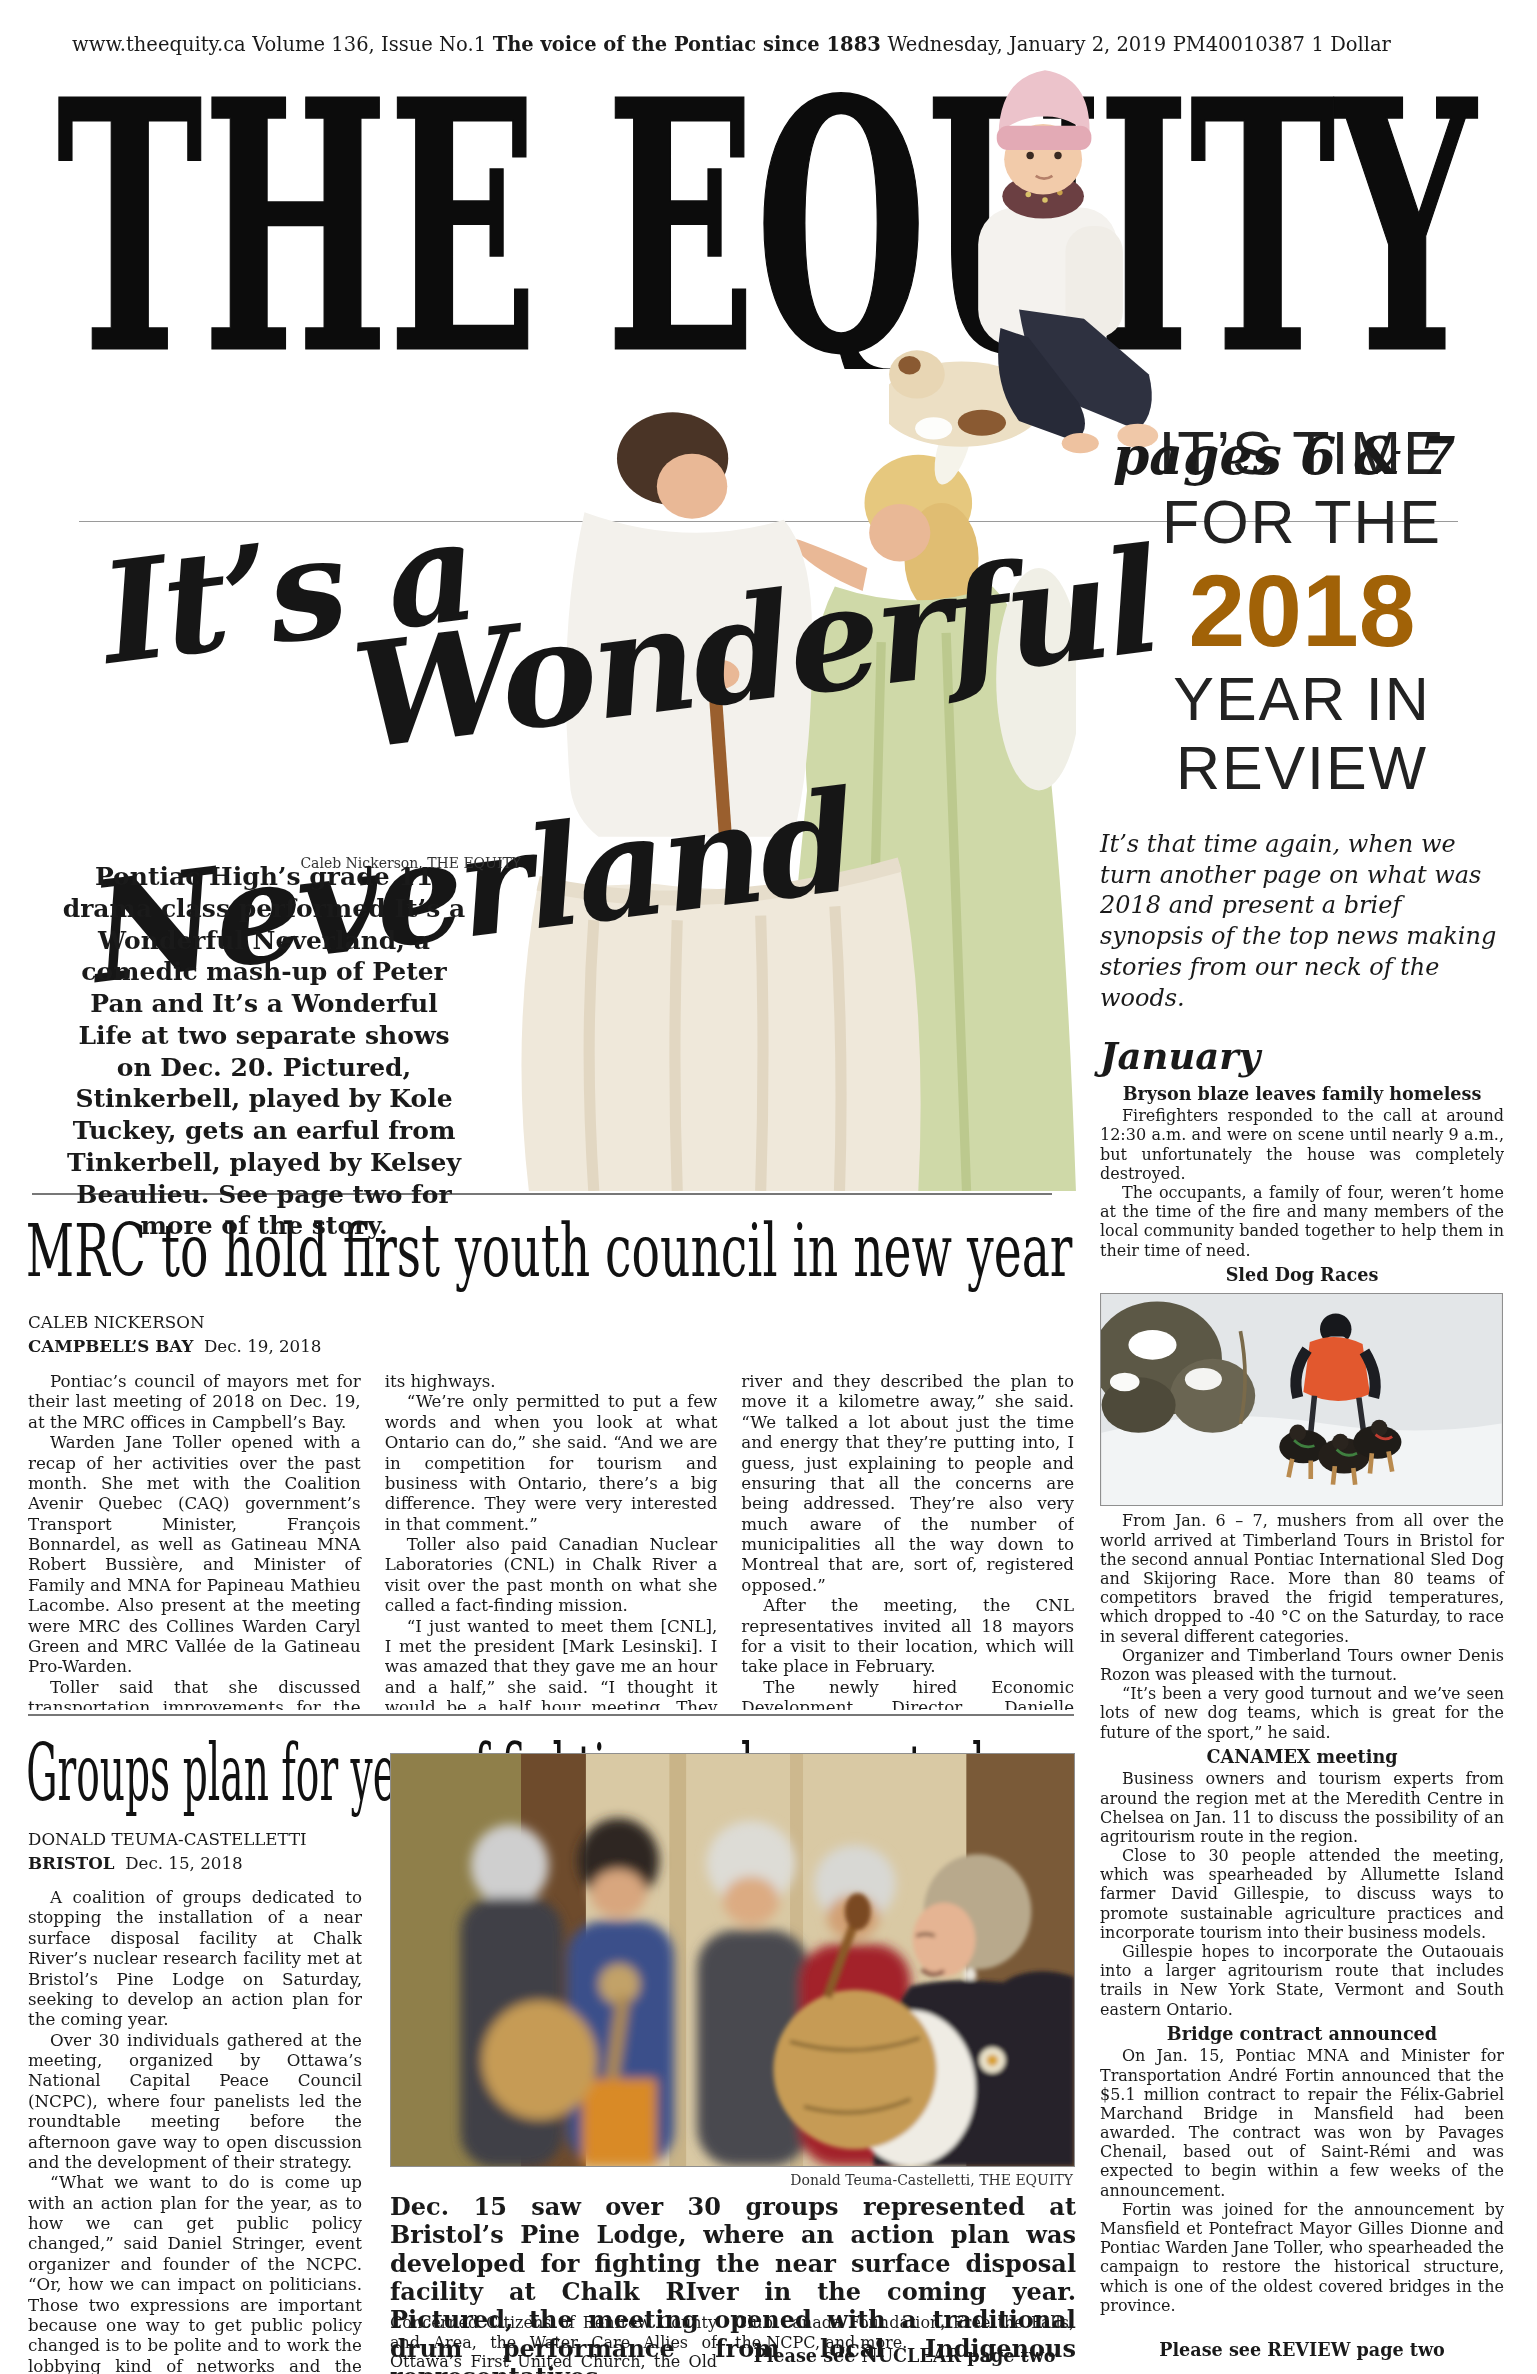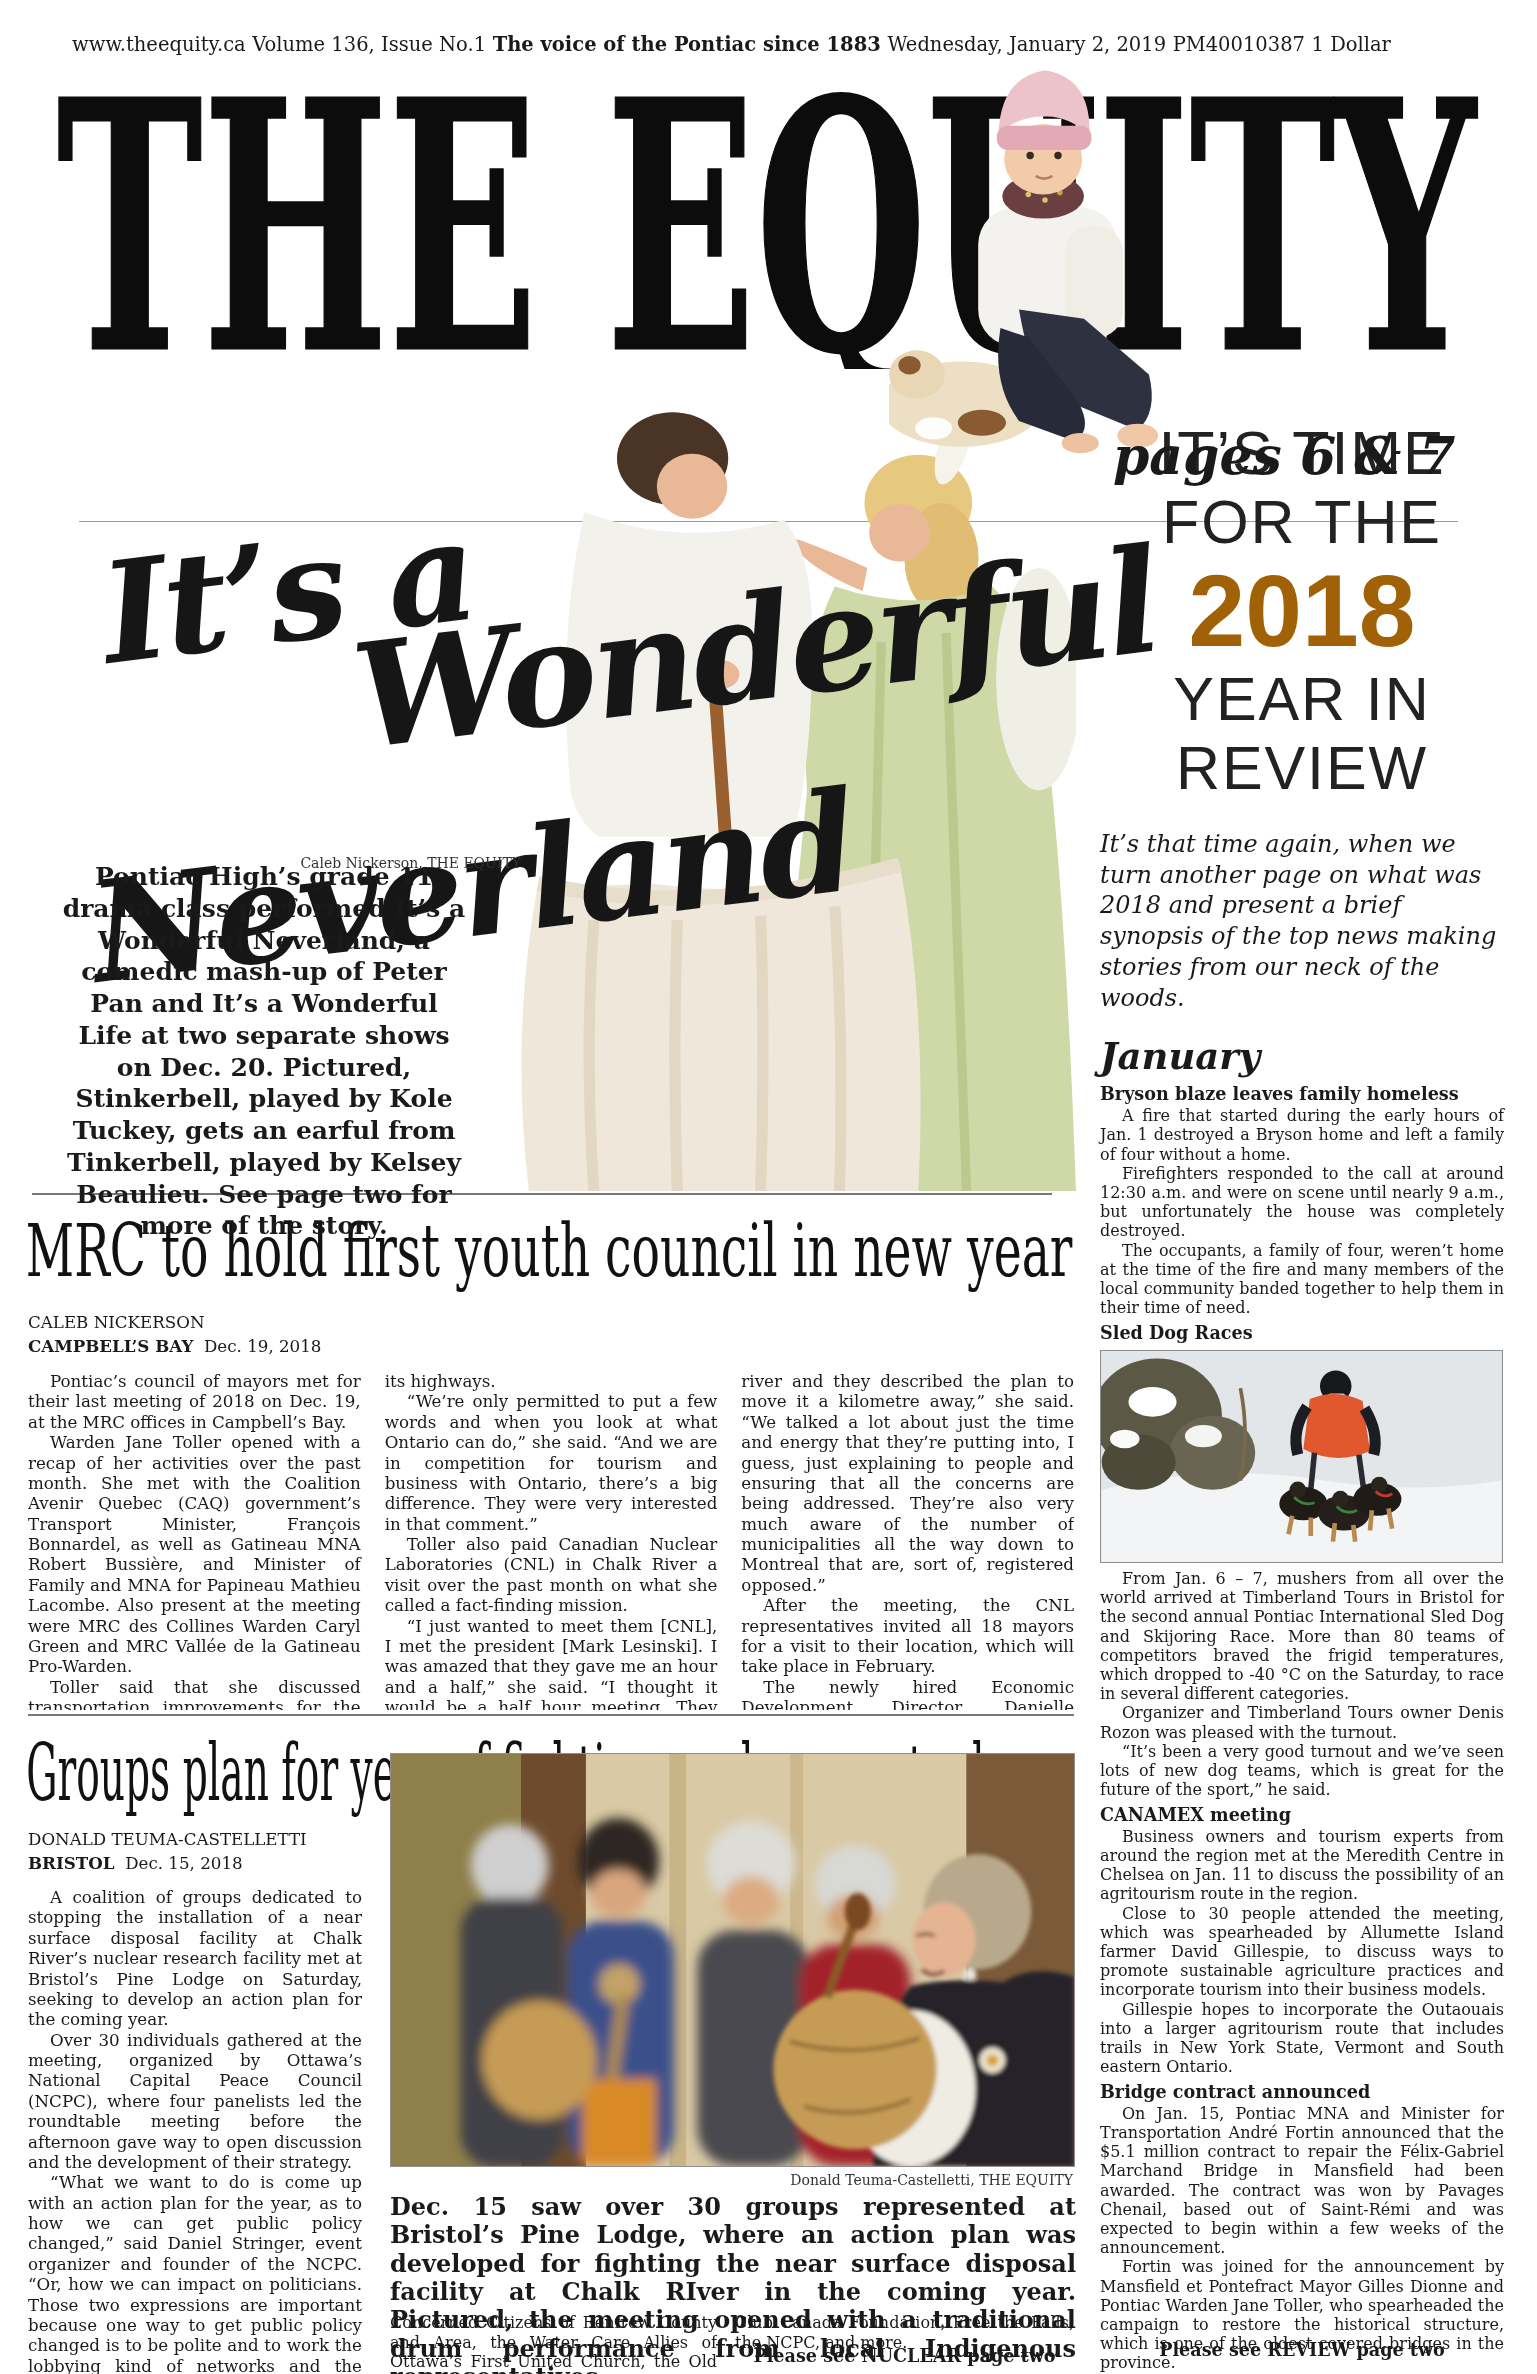--- a/index.html
+++ b/index.html
@@ -48,21 +48,21 @@
   .byline{position:absolute;font-size:16.7px;line-height:24px;z-index:2;}
   #byline1{left:28px;top:1310px;}
   #byline2{left:28px;top:1827px;}
   .byline .place{font-weight:bold;}
 
   .cols{position:absolute;display:flex;gap:24px;z-index:2;overflow:hidden;}
   #mrc-cols{left:28px;top:1371px;width:1046px;height:339px;}
   .col{flex:1;font-size:16.7px;line-height:1.22;text-align:justify;}
   .b-p{margin:0;text-indent:22px;}
   .b-pc{margin:0;text-indent:0;}
-  .b-h{font-weight:bold;text-align:left;text-indent:0;margin:4.6px 0 1.9px;font-size:17.6px;}
+  .b-h{font-weight:bold;text-align:center;text-indent:0;margin:4.6px 0 1.9px;font-size:17.6px;}
 
   #nuc-col1{position:absolute;left:28px;top:1887px;width:334px;height:488px;overflow:hidden;
             font-size:16.7px;line-height:1.22;text-align:justify;z-index:2;}
 
   .photoframe{border:0.9px solid #8f8f8f;box-sizing:border-box;background:#ddd;overflow:hidden;}
   #nuc-photo{position:absolute;left:390px;top:1753px;width:685px;height:414px;z-index:2;}
   #credit2{position:absolute;left:390px;top:2172px;width:683px;z-index:2;}
   #nuc-caption{position:absolute;left:390px;top:2193px;width:686px;font-size:24px;font-weight:bold;
                line-height:1.18;text-align:justify;z-index:2;}
   #nuc-colA{position:absolute;left:390px;top:2313px;width:327px;height:61px;overflow:hidden;
@@ -268,21 +268,20 @@
   <div class="rcol">
     <div class="rev-line">IT’S TIME</div>
     <div class="rev-line">FOR THE</div>
     <div class="rev-year">2018</div>
     <div class="rev-line">YEAR IN</div>
     <div class="rev-line">REVIEW</div>
     <div class="rev-intro">It’s that time again, when we turn another page on what was 2018 and present a brief synopsis of the top news making stories from our neck of the woods.</div>
     <div class="rev-month">January</div>
     <div class="rblocks">
         <div class="b-h">Bryson blaze leaves family homeless</div>
-        <div class="b-p">A fire that started during the early hours of Jan. 1 destroyed a Bryson home and left a family of four without a home.</div>
         <div class="b-p">Firefighters responded to the call at around 12:30 a.m. and were on scene until nearly 9 a.m., but unfortunately the house was completely destroyed.</div>
         <div class="b-p">The occupants, a family of four, weren’t home at the time of the fire and many members of the local community banded together to help them in their time of need.</div>
         <div class="b-h">Sled Dog Races</div>
       </div>
     <div class="photoframe" id="sled-photo">
       <svg width="401" height="211" viewBox="0 0 432 228">
         <rect width="432" height="228" fill="#e3e6e8"></rect>
         <path d="M0 150 Q120 120 240 140 Q340 155 432 140 L432 228 L0 228 Z" fill="#f2f4f5"></path>
         <ellipse cx="60" cy="70" rx="70" ry="62" fill="#5c5846"></ellipse>
         <ellipse cx="120" cy="110" rx="46" ry="40" fill="#6a6552"></ellipse>

